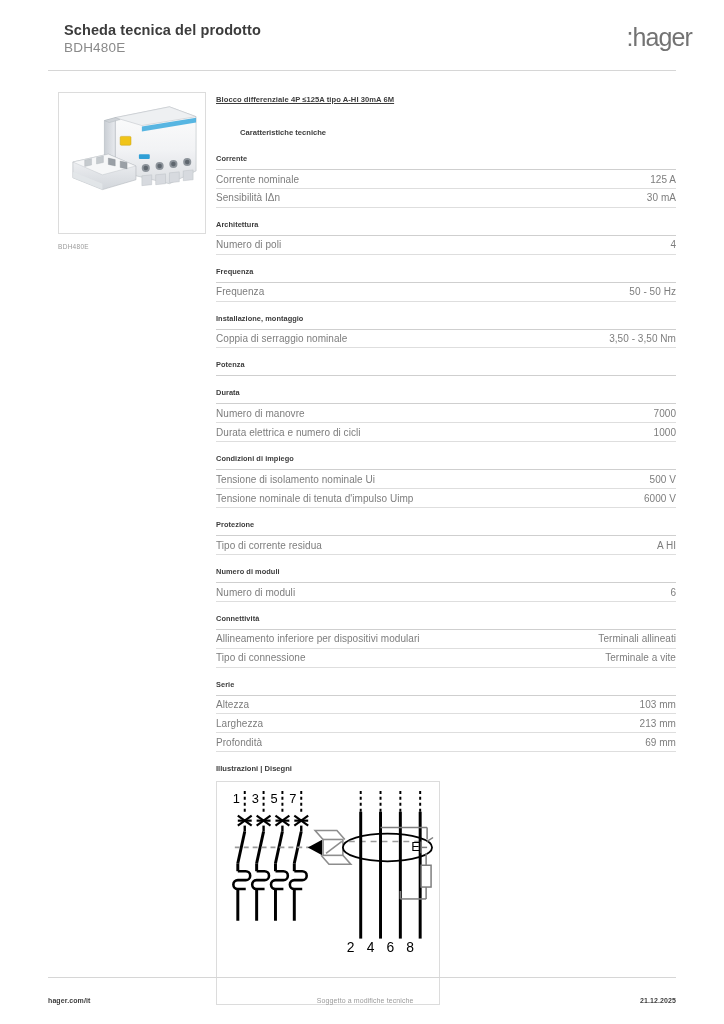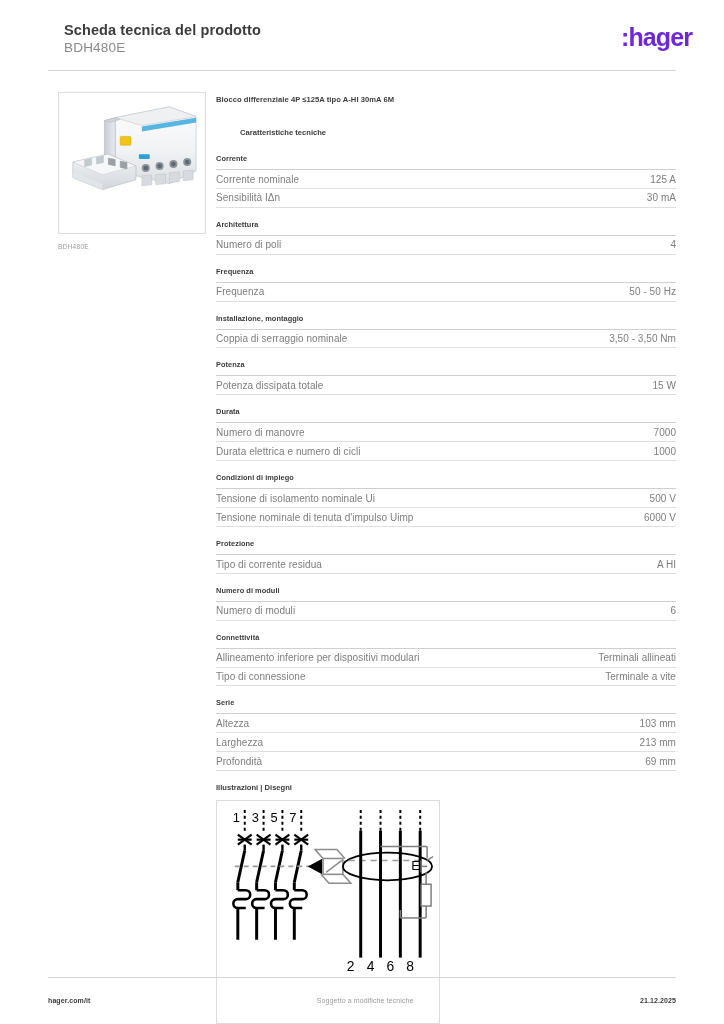--- a/index.html
+++ b/index.html
@@ -39,22 +39,22 @@
   }
   .doc-subtitle {
     font-size: 13.5px;
     font-weight: normal;
     color: #8a8a8a;
     line-height: 17px;
     letter-spacing: .2px;
   }
   .brand {
     font-size: 25px;
-    font-weight: bold;
-    color: #6d28d9;
+    font-weight: normal;
+    color: #737373;
     letter-spacing: -0.9px;
     line-height: 26px;
     padding-top: 2px;
   }
   .header-rule {
     position: absolute;
     left: 48px; top: 70px;
     width: 628px;
     height: 1px;
     background: #d6d6d6;
@@ -85,20 +85,21 @@
     position: absolute;
     left: 216px; top: 95px;
     width: 460px;
   }
   .product-name {
     font-size: 7.6px;
     font-weight: bold;
     color: #3c3c3c;
     letter-spacing: .05px;
     margin-bottom: 24px;
+    text-decoration: underline;
   }
   .block-heading {
     font-size: 7.6px;
     font-weight: bold;
     color: #3c3c3c;
     margin-bottom: 17px;
     margin-left: 24px;
   }
 
   .spec-group { margin-bottom: 12px; }
@@ -272,24 +273,20 @@
         </div>
         <div class="spec-group">
           <div class="group-title">Installazione, montaggio</div>
           <div class="spec-row">
             <div class="spec-label">Coppia di serraggio nominale</div>
             <div class="spec-value">3,50 - 3,50 Nm</div>
           </div>
         </div>
         <div class="spec-group">
           <div class="group-title">Potenza</div>
-          <div class="spec-row">
-            <div class="spec-label">Potenza dissipata totale</div>
-            <div class="spec-value">15 W</div>
-          </div>
         </div>
         <div class="spec-group">
           <div class="group-title">Durata</div>
           <div class="spec-row">
             <div class="spec-label">Numero di manovre</div>
             <div class="spec-value">7000</div>
           </div>
           <div class="spec-row">
             <div class="spec-label">Durata elettrica e numero di cicli</div>
             <div class="spec-value">1000</div>

